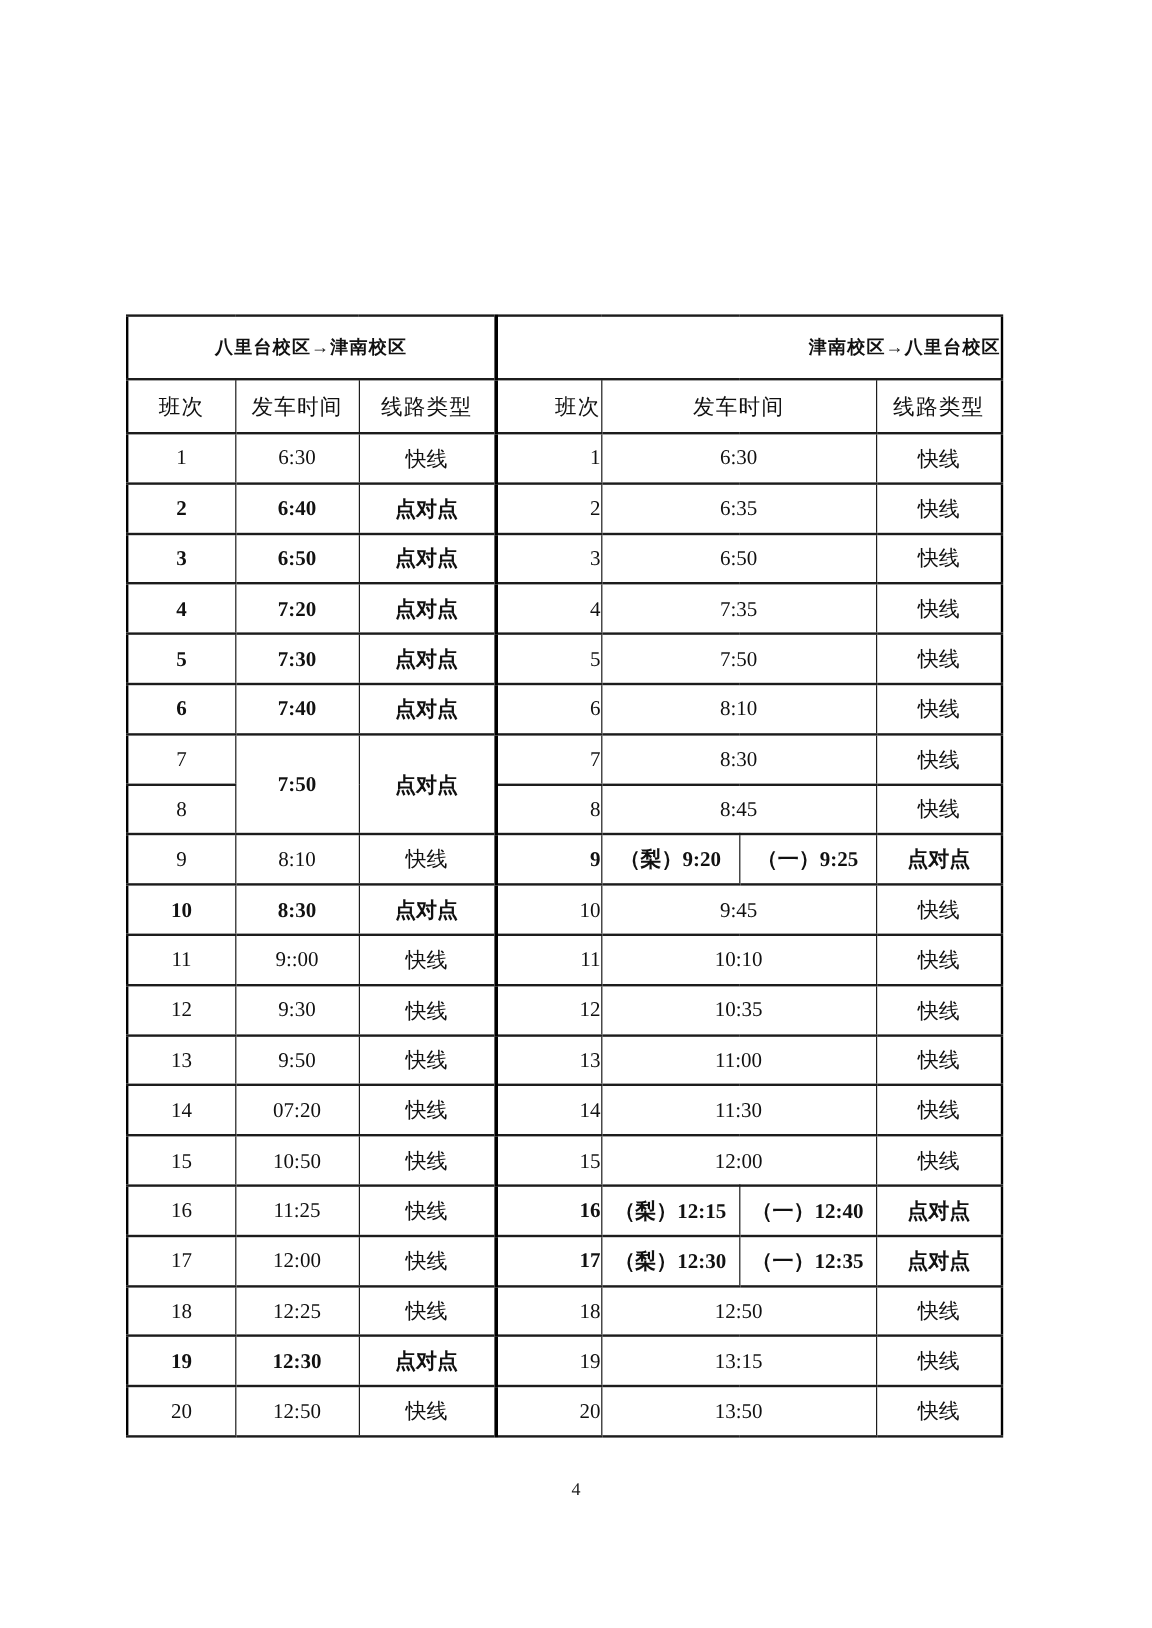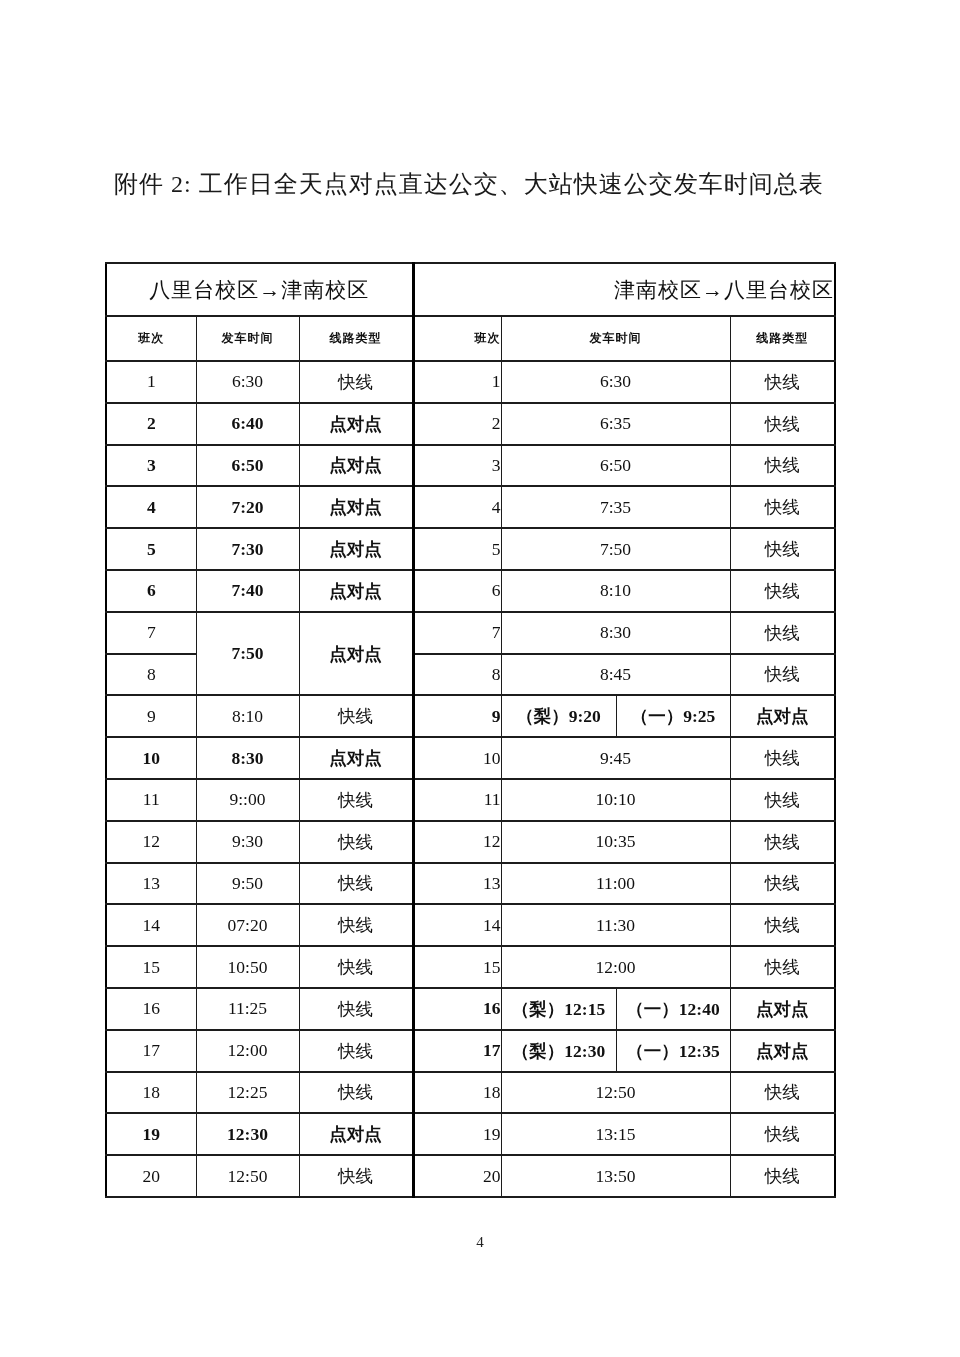--- a/index.html
+++ b/index.html
@@ -43,28 +43,28 @@
     padding: 0;
     overflow: hidden;
     white-space: nowrap;
   }
   table.schedule .mid {
     border-left: 3.5px solid #000000;
     text-align: right;
   }
   tr.dir-row th {
     height: 51px;
-    font-size: 21px;
-    font-weight: normal;
+    font-size: 15px;
+    font-weight: bold;
     letter-spacing: 1px;
   }
   tr.col-row th {
     height: 43px;
-    font-size: 12px;
-    font-weight: bold;
+    font-size: 18px;
+    font-weight: normal;
     letter-spacing: 1px;
   }
   table.schedule tbody td {
     height: 39.8px;
     font-size: 17.5px;
     font-weight: normal;
   }
   table.schedule tbody td.b {
     font-weight: bold;
   }
@@ -76,21 +76,20 @@
     text-align: center;
     font-size: 15px;
     color: #222222;
   }
 </style>
 </head>
 <body>
 
 <div class="page">
 
-  <div class="doc-title">附件 2: 工作日全天点对点直达公交、大站快速公交发车时间总表</div>
 
   <table class="schedule">
     <colgroup>
       <col style="width:90px">
       <col style="width:103px">
       <col style="width:114px">
       <col style="width:88px">
       <col style="width:115px">
       <col style="width:114px">
       <col style="width:105px">

